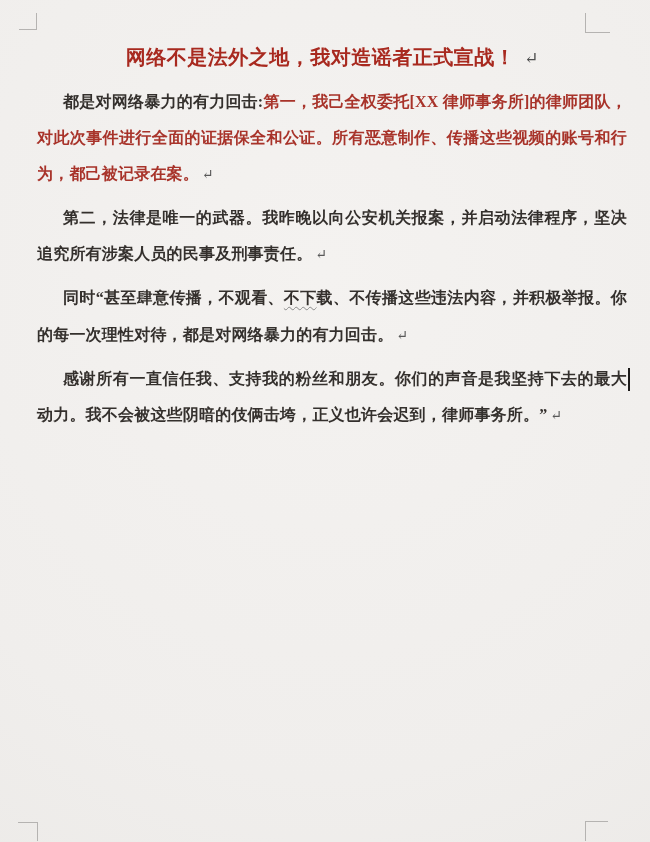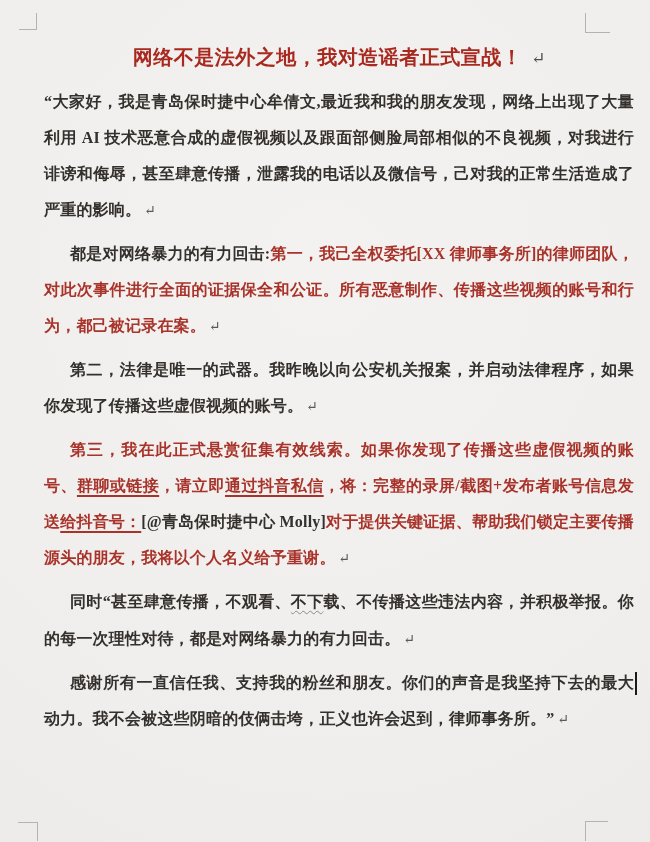--- a/index.html
+++ b/index.html
@@ -16,21 +16,21 @@
   }
   
   .corner { position: absolute; }
   .corner.tl { left: 19px; top: 13px; width: 18px; height: 17px; border-right: 1px solid #b5b3b1; border-bottom: 1px solid #b5b3b1; }
   .corner.tr { left: 585px; top: 13px; width: 25px; height: 20px; border-left: 1px solid #b5b3b1; border-bottom: 1px solid #b5b3b1; }
   .corner.bl { left: 18px; top: 822px; width: 20px; height: 19px; border-right: 1px solid #b5b3b1; border-top: 1px solid #b5b3b1; }
   .corner.br { left: 585px; top: 821px; width: 23px; height: 20px; border-left: 1px solid #b5b3b1; border-top: 1px solid #b5b3b1; }
 
   .doc {
     position: absolute;
-    left: 44px;
+    left: 37px;
     top: 42px;
     width: 590px;
   }
   h1.title {
     font-size: 20px;
     line-height: 30px;
     font-weight: 700;
     letter-spacing: 0.5px;
     color: #a8291f;
     text-align: center;
@@ -87,27 +87,25 @@
 
   <div class="corner tl"></div>
   <div class="corner tr"></div>
   <div class="corner bl"></div>
   <div class="corner br"></div>
 
   <div class="doc">
 
     <h1 class="title"><span>网络不是法外之地，我对造谣者正式宣战！</span><span class="mark">↵</span></h1>
 
-    <p class="para noindent"><span>“大家好，我是青岛保时捷中心牟倩文,最近我和我的朋友发现，网络上出现了大量利用 AI 技术恶意合成的虚假视频以及跟面部侧脸局部相似的不良视频，对我进行诽谤和侮辱，甚至肆意传播，泄露我的电话以及微信号，己对我的正常生活造成了严重的影响。</span><span class="mark">↵</span></p>
 
 
     <p class="para"><span>都是对网络暴力的有力回击:</span><span class="red">第一，我己全权委托[XX 律师事务所]的律师团队，对此次事件进行全面的证据保全和公证。所有恶意制作、传播这些视频的账号和行为，都己被记录在案。</span><span class="mark">↵</span></p>
 
-    <p class="para red"><span>第二，法律是唯一的武器。我昨晚以向公安机关报案，并启动法律程序，如果你发现了传播这些虚假视频的账号。</span><span class="mark">↵</span></p>
+    <p class="para red"><span>第二，法律是唯一的武器。我昨晚以向公安机关报案，并启动法律程序，坚决追究所有涉案人员的民事及刑事责任。</span><span class="mark">↵</span></p>
 
-    <p class="para"><span class="red">第三，我在此正式悬赏征集有效线索。如果你发现了传播这些虚假视频的账号、</span><span class="red u">群聊或链接</span><span class="red">，请立即</span><span class="red u">通过抖音私信</span><span class="red">，将：完整的录屏/截图+发布者账号信息发送</span><span class="red u">给抖音号：</span><span>[@青岛保时捷中心 Molly]</span><span class="red">对于提供关键证据、帮助我们锁定主要传播源头的朋友，我将以个人名义给予重谢。</span><span class="mark">↵</span></p>
 
     <p class="para"><span>同时“甚至肆意传播，不观看、</span><span class="wavy">不下</span><span>载、不传播这些违法内容，并积极举报。你的每一次理性对待，都是对网络暴力的有力回击。</span><span class="mark">↵</span></p>
 
     <p class="para"><span>感谢所有一直信任我、支持我的粉丝和朋友。你们的声音是我坚持下去的最大动</span><span>力。我不会被这些阴暗的伎俩击垮，正义也许会迟到，律师事务所。”</span><span class="mark">↵</span><span class="cursor"></span></p>
 
   </div>
 </div>
 
 </body></html>

